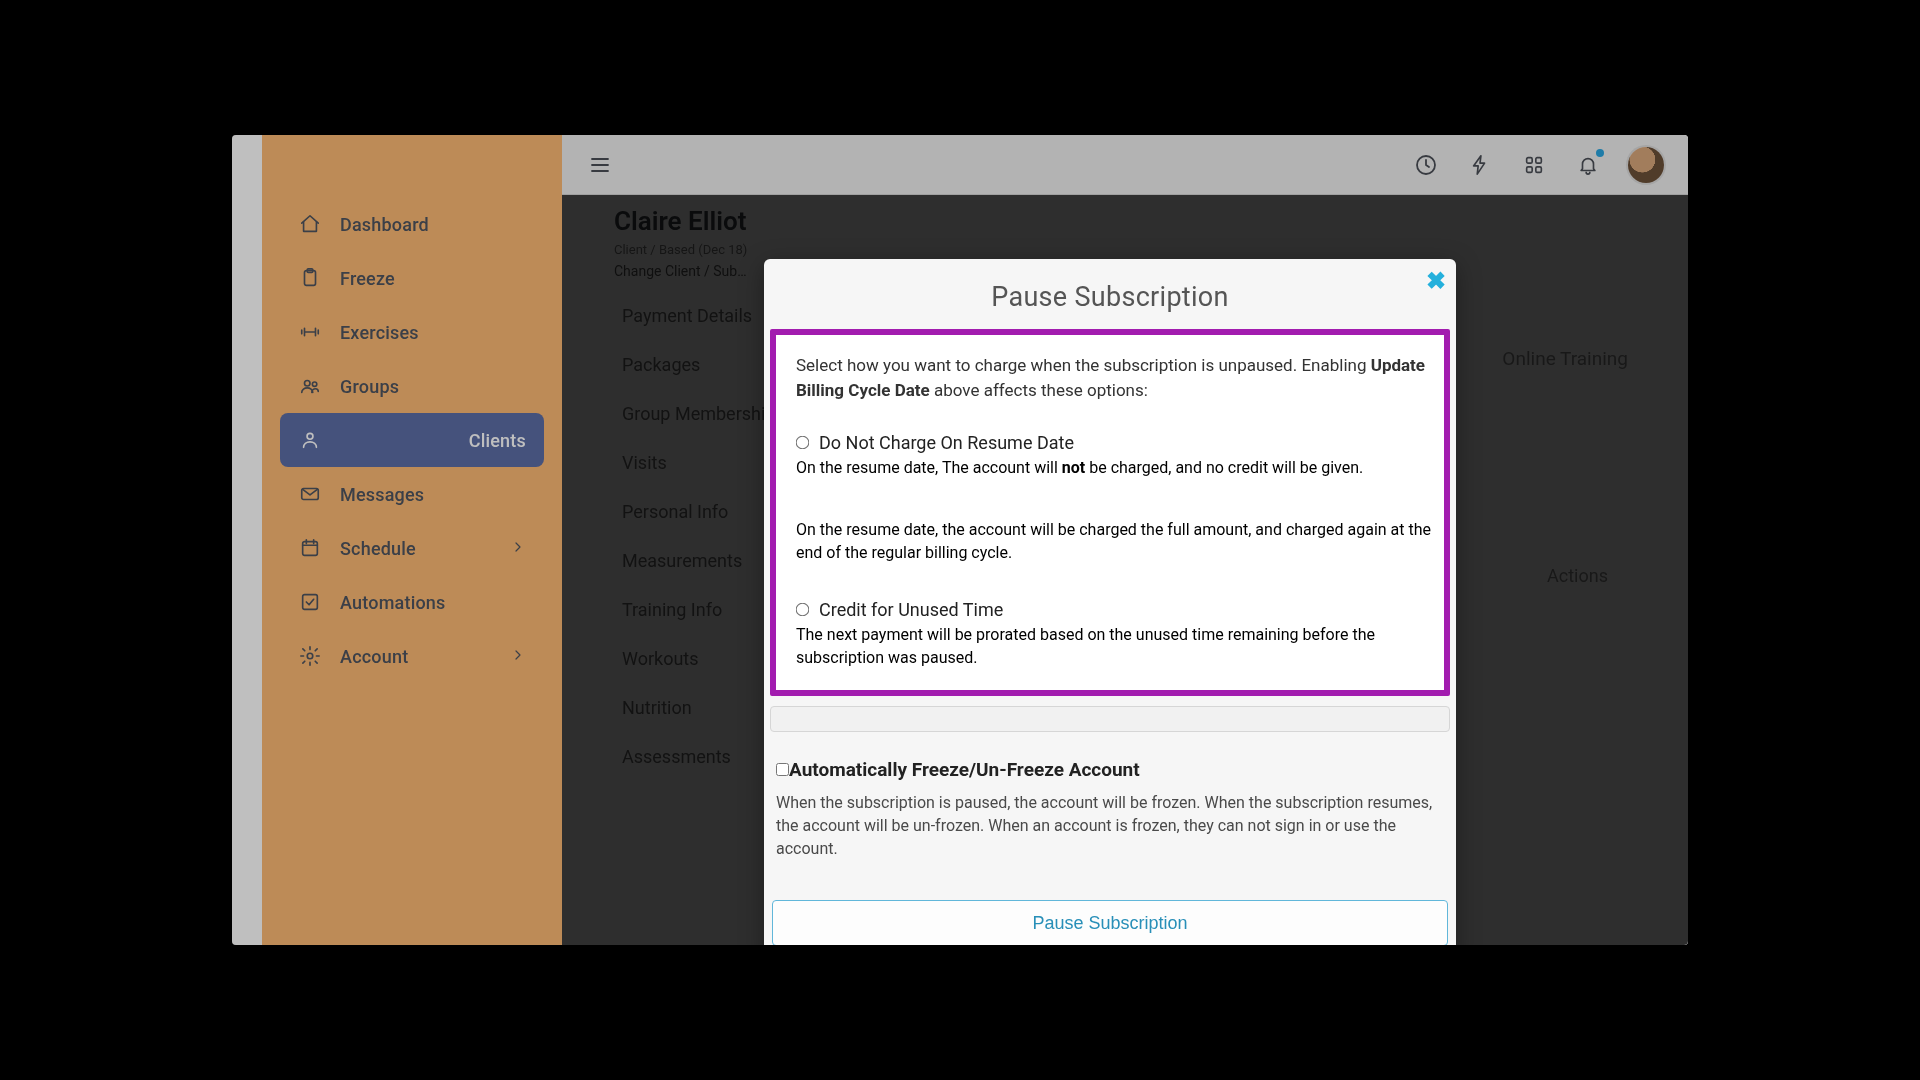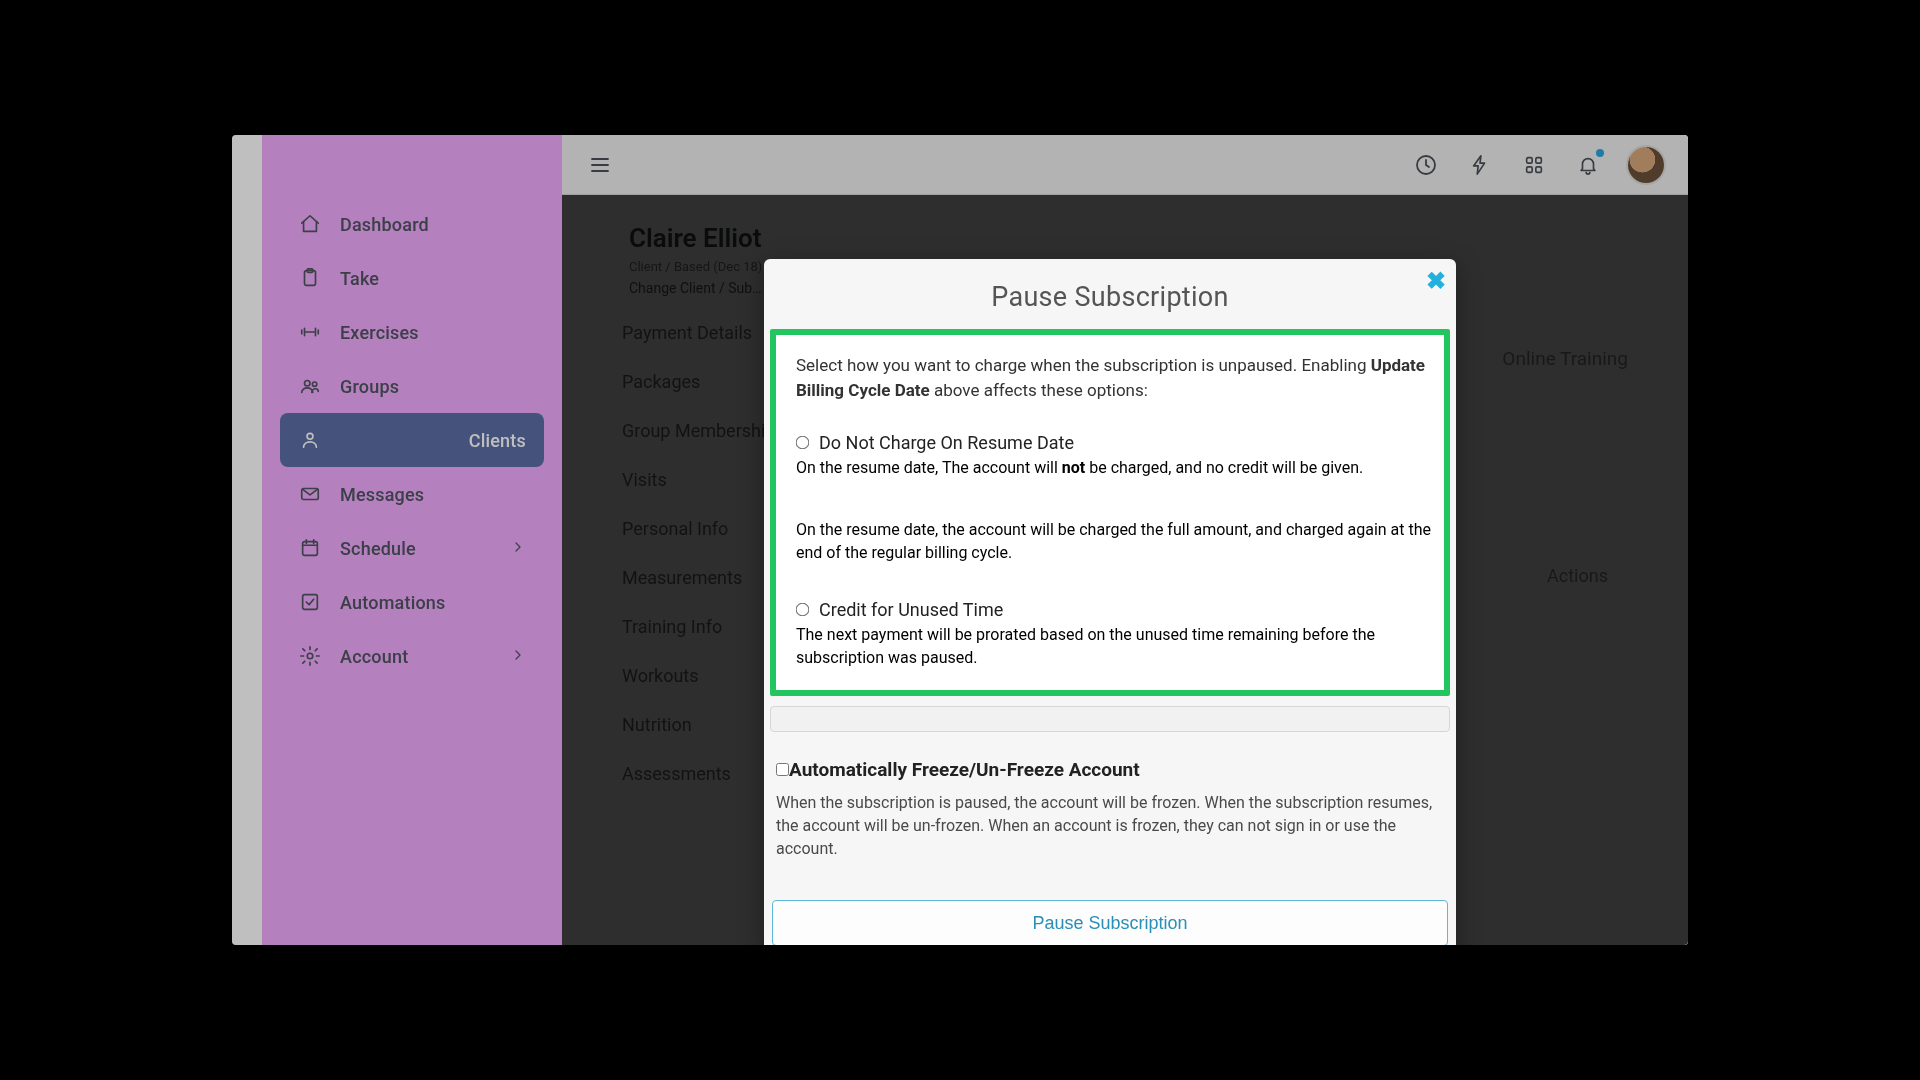--- a/index.html
+++ b/index.html
@@ -8,21 +8,21 @@
   .stage {
     position: absolute; left:50%; top:50%; width:1456px; height:810px;
     transform: translate(-50%,-50%);
     background:#fff; overflow:hidden; border-radius:4px;
   }
   
 
   
   .sidebar {
     position:absolute; left:30px; top:0; width:300px; height:100%;
-    background:#f0abfc;
+    background:#fdba74;
     padding-top:62px;
   }
   .sidebar-inner { padding:0 18px; }
   .side-item {
     display:flex; align-items:center; gap:18px;
     height:54px; padding:0 18px; border-radius:8px;
     color:#4f5560; font-size:18px; font-weight:500; letter-spacing:.2px;
     cursor:pointer;
   }
   .side-item .icon { width:24px; height:24px; display:flex;align-items:center;justify-content:center; }
@@ -39,21 +39,21 @@
   .topbar .icon-btn { width:28px; height:28px; display:flex;align-items:center;justify-content:center; color:#4b4f57; cursor:pointer; }
   .bell-wrap { position:relative; }
   .bell-dot { position:absolute; top:-2px; right:-2px; width:8px; height:8px; border-radius:50%; background:#2aa6e0; }
   .avatar { width:36px; height:36px; border-radius:50%; background:radial-gradient(circle at 40% 35%, #d9a77b 0 40%, #6b5038 41% 100%); box-shadow:0 0 0 2px #ddd; }
 
   
   .main {
     position:absolute; left:330px; right:0; top:60px; bottom:0;
     background:#fff; color:#3e4450;
   }
-  .client-header { padding:28px 40px 0 52px;margin-left:15px; }
+  .client-header { padding:11px 40px 0 52px; }
   .client-name { font-size:26px; font-weight:600; color:#3b3f45; }
   .client-breadcrumb { font-size:13px; color:#777; margin-top:6px; }
   .client-changer { font-size:14px; color:#555; margin-top:6px; }
 
   .subnav { margin-top:26px; display:flex; flex-direction:column; gap:28px; padding-left:60px; font-size:18px; color:#666; }
 
   .online-training { position:absolute; right:60px; top:152px; font-size:19px; color:#888; }
   .actions-label   { position:absolute; right:80px; top:370px; font-size:18px; color:#888; }
   .take-action     { position:absolute; left:300px; top:700px; font-size:24px; color:#888; }
 
@@ -80,21 +80,21 @@
   }
   .modal-title {
     text-align:center; font-size:27px; font-weight:400; color:#555;
     padding:22px 0 16px 0; letter-spacing:.3px;
   }
   .modal-close {
     position:absolute; right:10px; top:8px; color:#24b0dc; font-size:24px;
     cursor:pointer; font-weight:900;
   }
   .highlight-box {
-    margin:0 6px; background:#fff; border:6px solid #22c55e; border-radius:2px;
+    margin:0 6px; background:#fff; border:6px solid #a21caf; border-radius:2px;
     padding:18px 4px 20px 20px;
   }
   .intro { font-size:17px; line-height:1.45; color:#333; }
   .intro .strong { font-weight:700; }
 
   .opts { margin-top:30px; display:flex; flex-direction:column; gap:35px; }
   .opt input[type=radio] { margin-right:10px; transform:scale(1.05); }
   .opt-title { font-size:18px; color:#222; }
   .opt-desc  { font-size:16px; color:#000000; line-height:1.42; margin-top:4px; max-width:640px; }
   .opt-desc .strong { font-weight:700; }
@@ -136,21 +136,21 @@
         </span>
         <span>Dashboard</span>
       </div>
       <div class="side-item">
         <span class="icon">
           <svg viewBox="0 0 24 24" width="22" height="22">
               <rect x="6" y="4" width="12" height="16" rx="2"></rect>
               <rect x="9" y="2" width="6" height="4" rx="1"></rect>
             </svg>
         </span>
-        <span>Take</span>
+        <span>Freeze</span>
       </div>
       <div class="side-item">
         <span class="icon">
           <svg viewBox="0 0 24 24" width="22" height="22">
               <path d="M3 10v4M6 8v8M18 8v8M21 10v4M6 12h12"></path>
             </svg>
         </span>
         <span>Exercises</span>
       </div>
       <div class="side-item">

